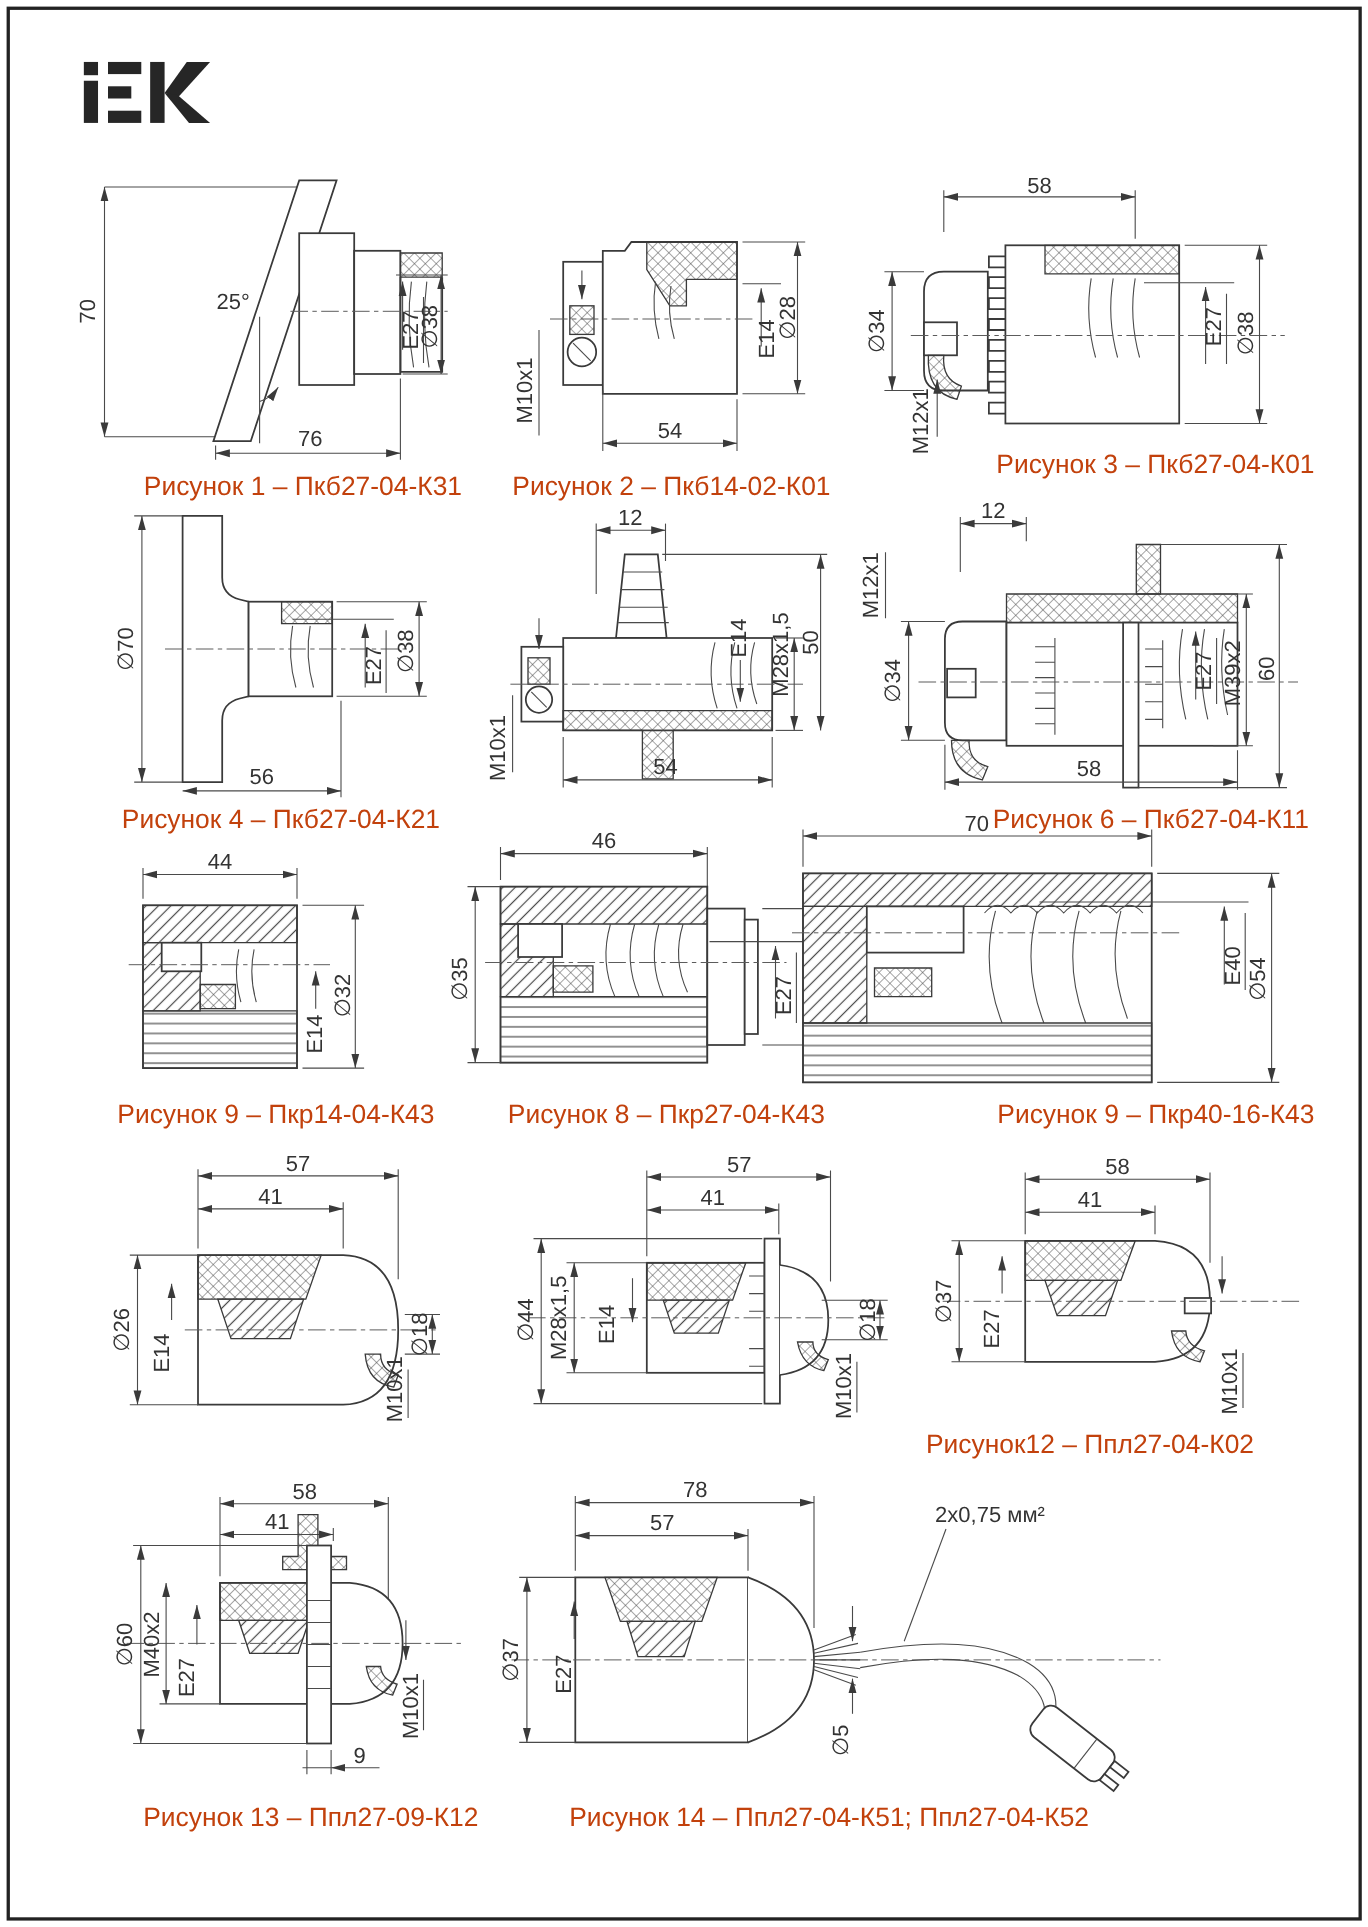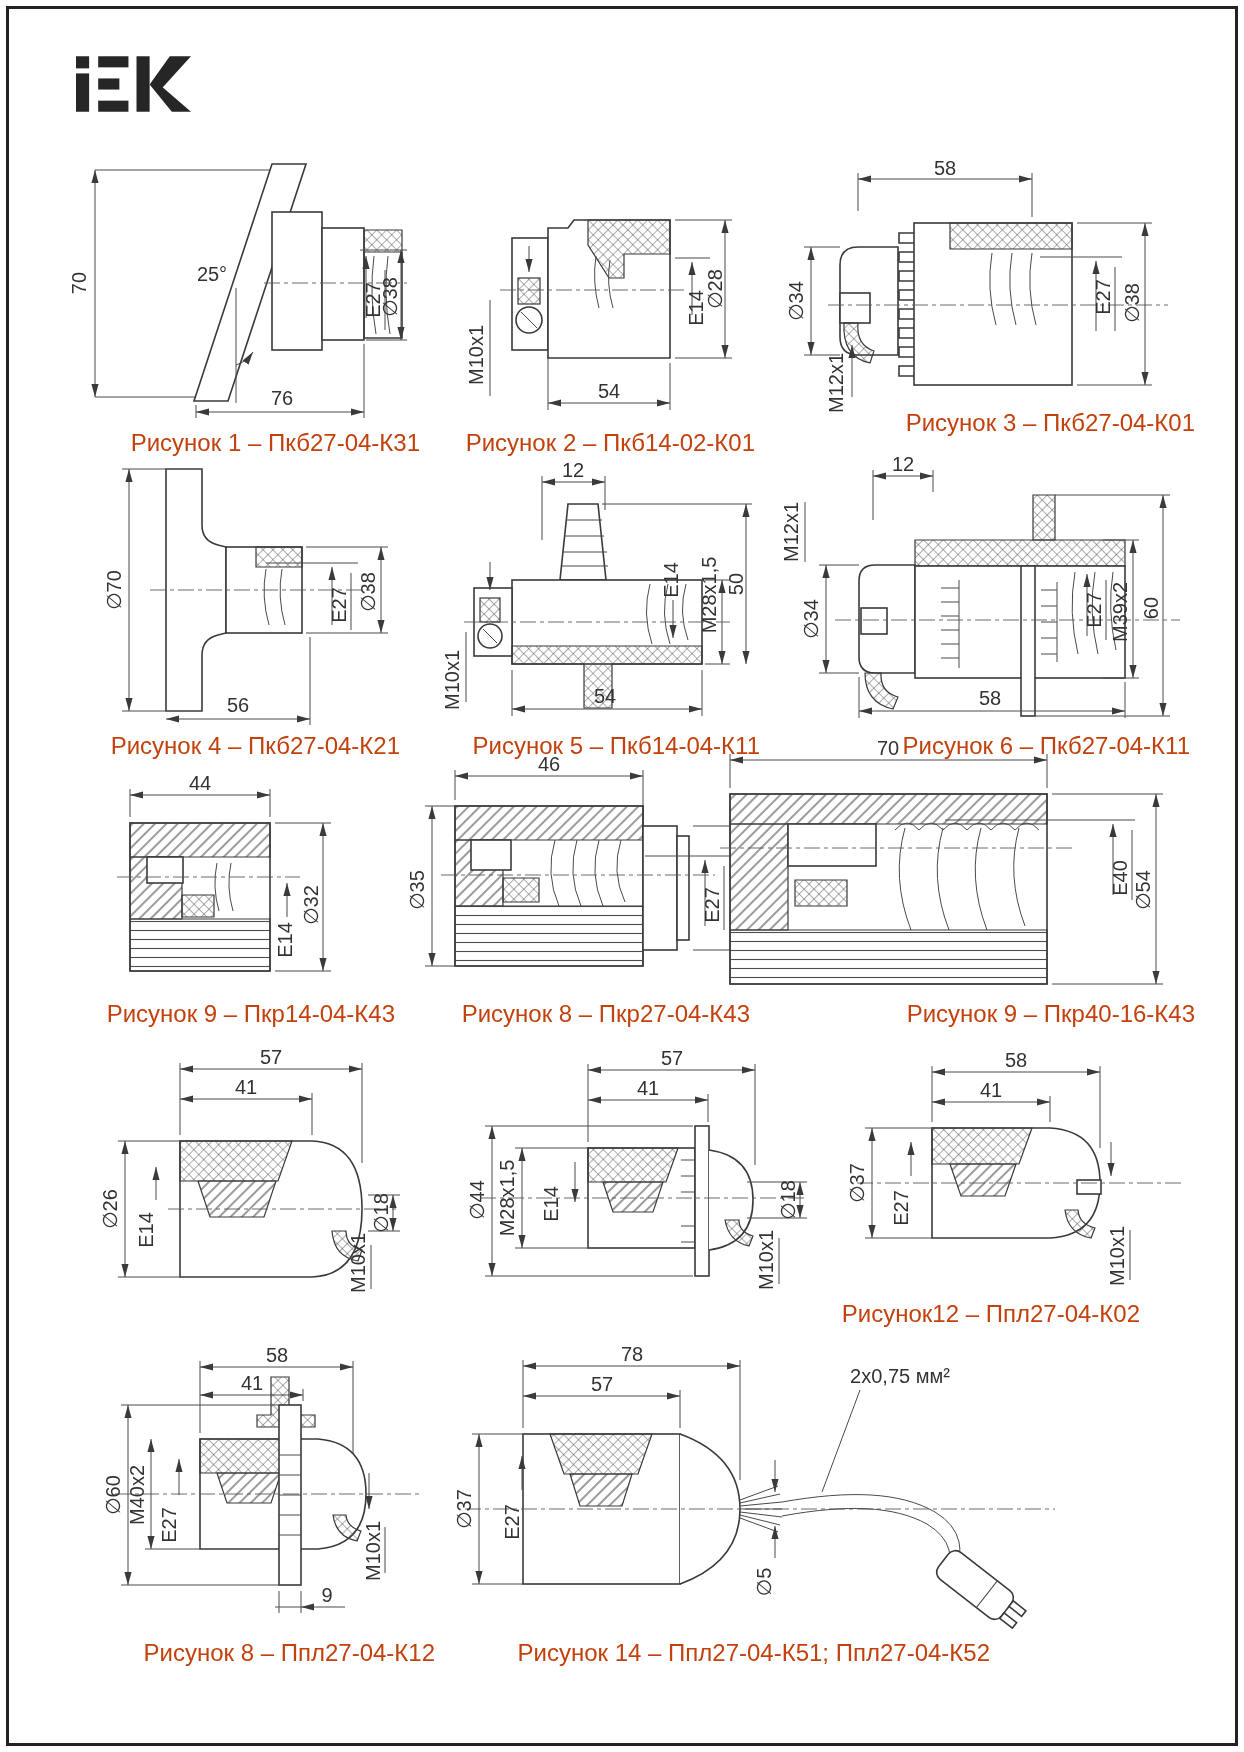--- a/index.html
+++ b/index.html
@@ -458,22 +458,21 @@
     <line class="thin" x1="560" y1="228" x2="560" y2="262"></line>
     <rect class="bodyw" x="585" y="234" width="16" height="7"></rect>
     <rect class="bodyw" x="585" y="249" width="16" height="7"></rect>
   </g>
 </svg>
 
 <div class="cap" style="left:60px;top:428px;width:360px">Рисунок 1 – Пкб27-04-К31</div>
 <div class="cap" style="left:425px;top:428px;width:330px">Рисунок 2 – Пкб14-02-К01</div>
 <div class="cap" style="left:735px;top:408px;width:460px">Рисунок 3 – Пкб27-04-К01</div>
 <div class="cap" style="left:70px;top:731px;width:330px">Рисунок 4 – Пкб27-04-К21</div>
-<div class="cap" style="left:400px;top:731px;width:360px">Рисунок 5 – Пкб14-04-К11</div>
 <div class="cap" style="left:765px;top:731px;width:425px">Рисунок 6 – Пкб27-04-К11</div>
 <div class="cap" style="left:85px;top:999px;width:310px">Рисунок 9 – Пкр14-04-К43</div>
 <div class="cap" style="left:420px;top:999px;width:330px">Рисунок 8 – Пкр27-04-К43</div>
 <div class="cap" style="left:715px;top:999px;width:480px">Рисунок 9 – Пкр40-16-К43</div>
 <div class="cap" style="left:770px;top:1299px;width:370px">Рисунок12 – Ппл27-04-К02</div>
-<div class="cap" style="left:75px;top:1638px;width:360px">Рисунок 8 – Ппл27-04-К12</div>
+<div class="cap" style="left:75px;top:1638px;width:360px">Рисунок 13 – Ппл27-09-К12</div>
 <div class="cap" style="left:430px;top:1638px;width:560px">Рисунок 14 – Ппл27-04-К51; Ппл27-04-К52</div>
 
 </div>
 
 </body></html>

